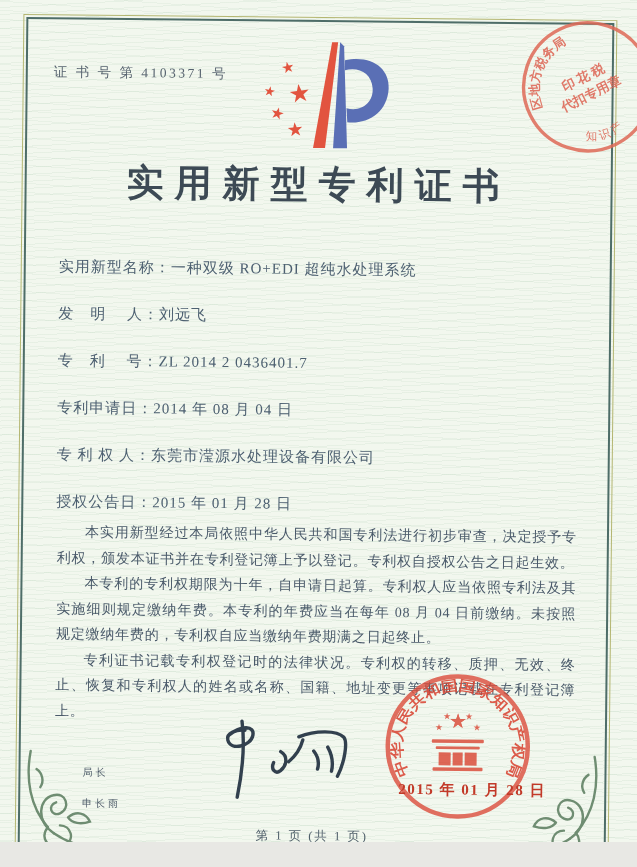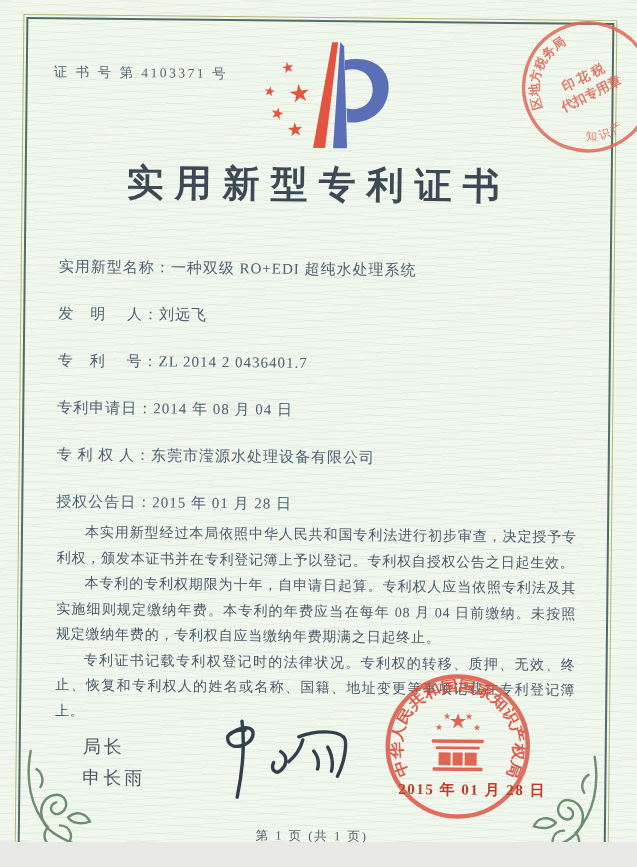--- a/index.html
+++ b/index.html
@@ -35,21 +35,21 @@
   .fields{position:absolute;left:33px;right:22px;top:236px;}
   .field{margin-bottom:25px;font-size:15px;line-height:22px;color:#4d6071;letter-spacing:1px;}
   .field .lab{white-space:pre;}
   .field .val{white-space:pre;}
   .paras{
     position:absolute;left:34px;right:30px;top:500px;
     font-size:14px;line-height:25.5px;color:#4a5a6a;
     text-align:justify;letter-spacing:.8px;
   }
   .paras p{margin:0;text-indent:2em;}
-  .signer{position:absolute;left:62px;top:712px;font-size:18px;line-height:31px;color:#4b5967;letter-spacing:3px;}
+  .signer{position:absolute;left:62px;top:737px;font-size:10px;line-height:31px;color:#4b5967;letter-spacing:3px;}
   .signature{position:absolute;left:180px;top:694px;width:170px;height:95px;}
   .seal{position:absolute;left:362px;top:648px;width:150px;height:150px;opacity:.88;}
   .sealdate{
     position:absolute;left:378px;top:757px;
     font-size:15px;font-weight:bold;color:#c23a29;letter-spacing:1.5px;white-space:pre;
   }
   .footer{
     position:absolute;left:0;top:806px;width:100%;text-align:center;
     font-size:12.5px;letter-spacing:2px;color:#4f5f6a;
   }

